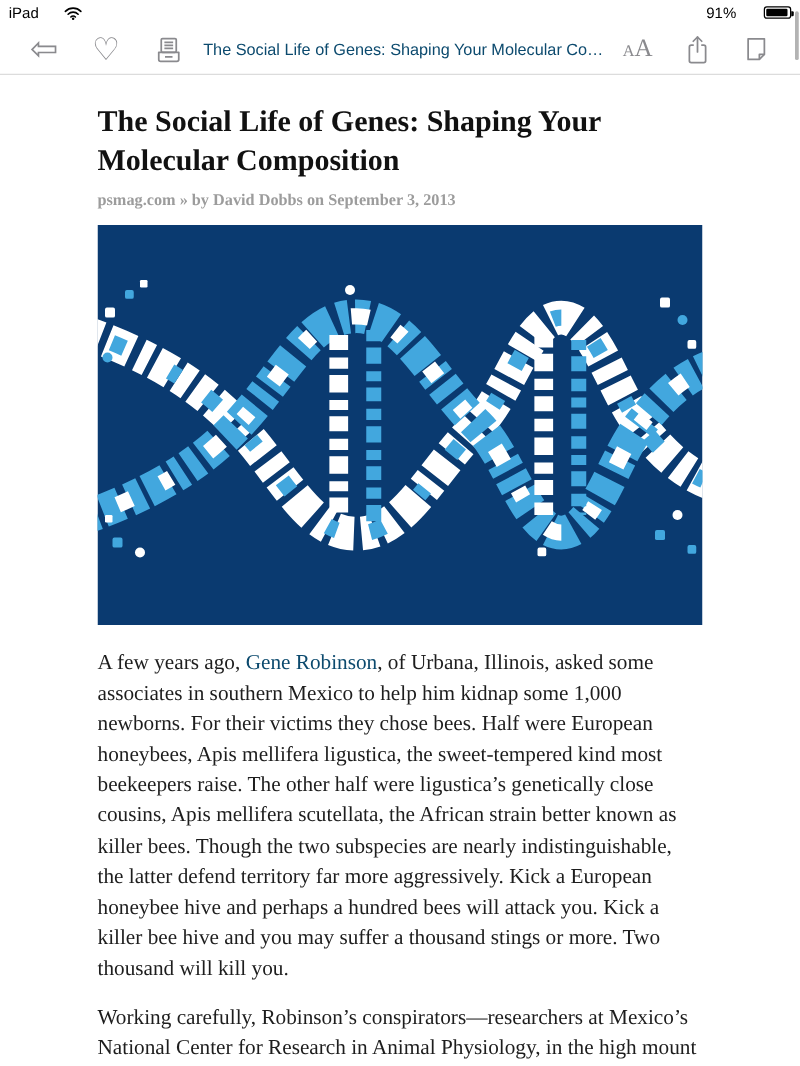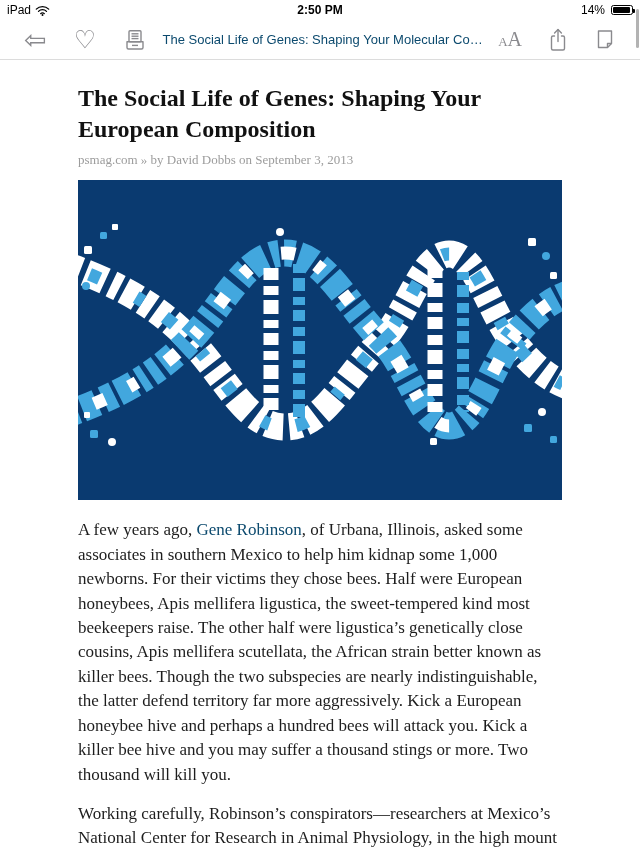--- a/index.html
+++ b/index.html
@@ -4,21 +4,21 @@
 <style>
   * { box-sizing: border-box; margin: 0; padding: 0; }
   html, body { width: 640px; height: 853px; overflow: hidden; background: #fff; }
   body { font-family: "Liberation Sans", sans-serif; color: #000; }
 
   .screen { position: relative; width: 640px; height: 853px; background: #fff; }
 
   
   .status-bar { position: relative; height: 20px; display: flex; align-items: center;
     justify-content: space-between; padding: 0 7px; font-size: 12px; color: #000; }
-  .sb-left, .sb-right { display: flex; align-items: center; gap: 4px; z-index: 2; }
+  .sb-left, .sb-right { display: flex; align-items: center; gap: 20px; z-index: 2; }
   .sb-time { position: absolute; left: 0; right: 0; text-align: center; font-weight: 700;
     font-size: 12px; }
   .wifi-svg { display: block; }
   .battery { position: relative; width: 22px; height: 10px; border: 1px solid #000;
     border-radius: 2.5px; margin-left: 2px; }
   .battery .fill { position: absolute; left: 1px; top: 1px; bottom: 1px; width: 83%;
     background: #000; border-radius: 1px; }
   .battery .nub { position: absolute; right: -3px; top: 2.5px; width: 2px; height: 4px;
     background: #000; border-radius: 0 1px 1px 0; }
 
@@ -40,21 +40,21 @@
 
   
   .scroll-thumb { position: absolute; right: 1px; top: 9px; width: 3px; height: 39px;
     background: #b3b3b3; border-radius: 1.5px; z-index: 5; }
 
   
   .content { padding: 23px 78px 0; font-family: "Liberation Serif", "DejaVu Serif", serif;
     color: #1d1d1d; }
   .content h1 { font-size: 24px; line-height: 1.28; font-weight: 700; color: #111;
     margin: 0 0 8px; }
-  .byline { font-size: 13px; color: #9c9c9c; margin: 0 0 12px; }
+  .byline { font-size: 13px; color: #9c9c9c; margin: 0 0 12px; font-weight: bold; }
   .hero { display: block; margin: 0 0 18px; }
   .flares { font-size: 16.5px; margin: 0 0 13px; color: #1d1d1d; }
   p.body { font-size: 17px; line-height: 24.4px; margin: 0 0 15px; }
 
   
   .sg-b { font-weight: 700; }
   .sg-i { }
   .sg-link { color: #0c4a6e; cursor: pointer; }
   .sg-x { color: #78b7dc; cursor: pointer; }
 </style>
@@ -66,23 +66,22 @@
   <div class="status-bar">
     <div class="sb-left">
       <span>iPad</span>
       <svg class="wifi-svg" width="15" height="11" viewBox="0 0 15 11" fill="none" stroke="#000" stroke-width="1.3" stroke-linecap="round">
         <path d="M1.3,4.1 a8.8,8.8 0 0 1 12.4,0"></path>
         <path d="M3.5,6.4 a5.6,5.6 0 0 1 8,0"></path>
         <path d="M5.7,8.6 a2.5,2.5 0 0 1 3.6,0"></path>
         <circle cx="7.5" cy="10" r="1" fill="#000" stroke="none"></circle>
       </svg>
     </div>
-    <div class="sb-time">2:50 PM</div>
     <div class="sb-right">
-      <span>14%</span>
+      <span>91%</span>
       <span class="battery">
         <span class="fill"></span>
           <span class="nub"></span>
       </span>
     </div>
   </div>
 
   <div class="toolbar">
     <div class="tb-left">
       <button class="tb-btn glyph-btn back-glyph">
@@ -122,21 +121,21 @@
           <path d="M4.5,3 H17.5 V15.5 L13.5,19.5 H4.5 z"></path>
           <path d="M17.5,15.5 H13.5 V19.5"></path>
         </svg>
       </button>
     </div>
   </div>
 
   <div class="scroll-thumb"></div>
 
   <div class="content">
-    <h1>The Social Life of Genes: Shaping Your European Composition</h1>
+    <h1>The Social Life of Genes: Shaping Your Molecular Composition</h1>
     <div class="byline">psmag.com » by David Dobbs on September 3, 2013</div>
 
     <svg class="hero" width="484" height="320" viewBox="0 0 484 320">
       <rect width="484" height="320" fill="#0a3a70"></rect>
       <g fill="none" stroke-linecap="butt">
 
         <path d="M-10,86 C40,104 80,126 112,160 C150,200 168,247 207,247 C246,247 266,198 304,160 C330,134 344,74 371,74 C398,74 412,132 434,160 C452,183 468,198 492,207" stroke="#ffffff" stroke-width="27" stroke-dasharray="13 6 21 7 9 5 16 6 11 5"></path>
         <path d="M-10,86 C40,104 80,126 112,160 C150,200 168,247 207,247 C246,247 266,198 304,160 C330,134 344,74 371,74 C398,74 412,132 434,160 C452,183 468,198 492,207" stroke="#42a7de" stroke-width="13" stroke-dasharray="7 34 11 41 8 27 12 38" stroke-dashoffset="18"></path>
 
         <path d="M-10,234 C40,216 80,194 112,160 C150,120 168,73 207,73 C246,73 266,122 304,160 C330,186 344,246 371,246 C398,246 412,188 434,160 C452,137 468,122 492,113" stroke="#42a7de" stroke-width="27" stroke-dasharray="10 5 16 7 12 4 19 6 8 5"></path>

